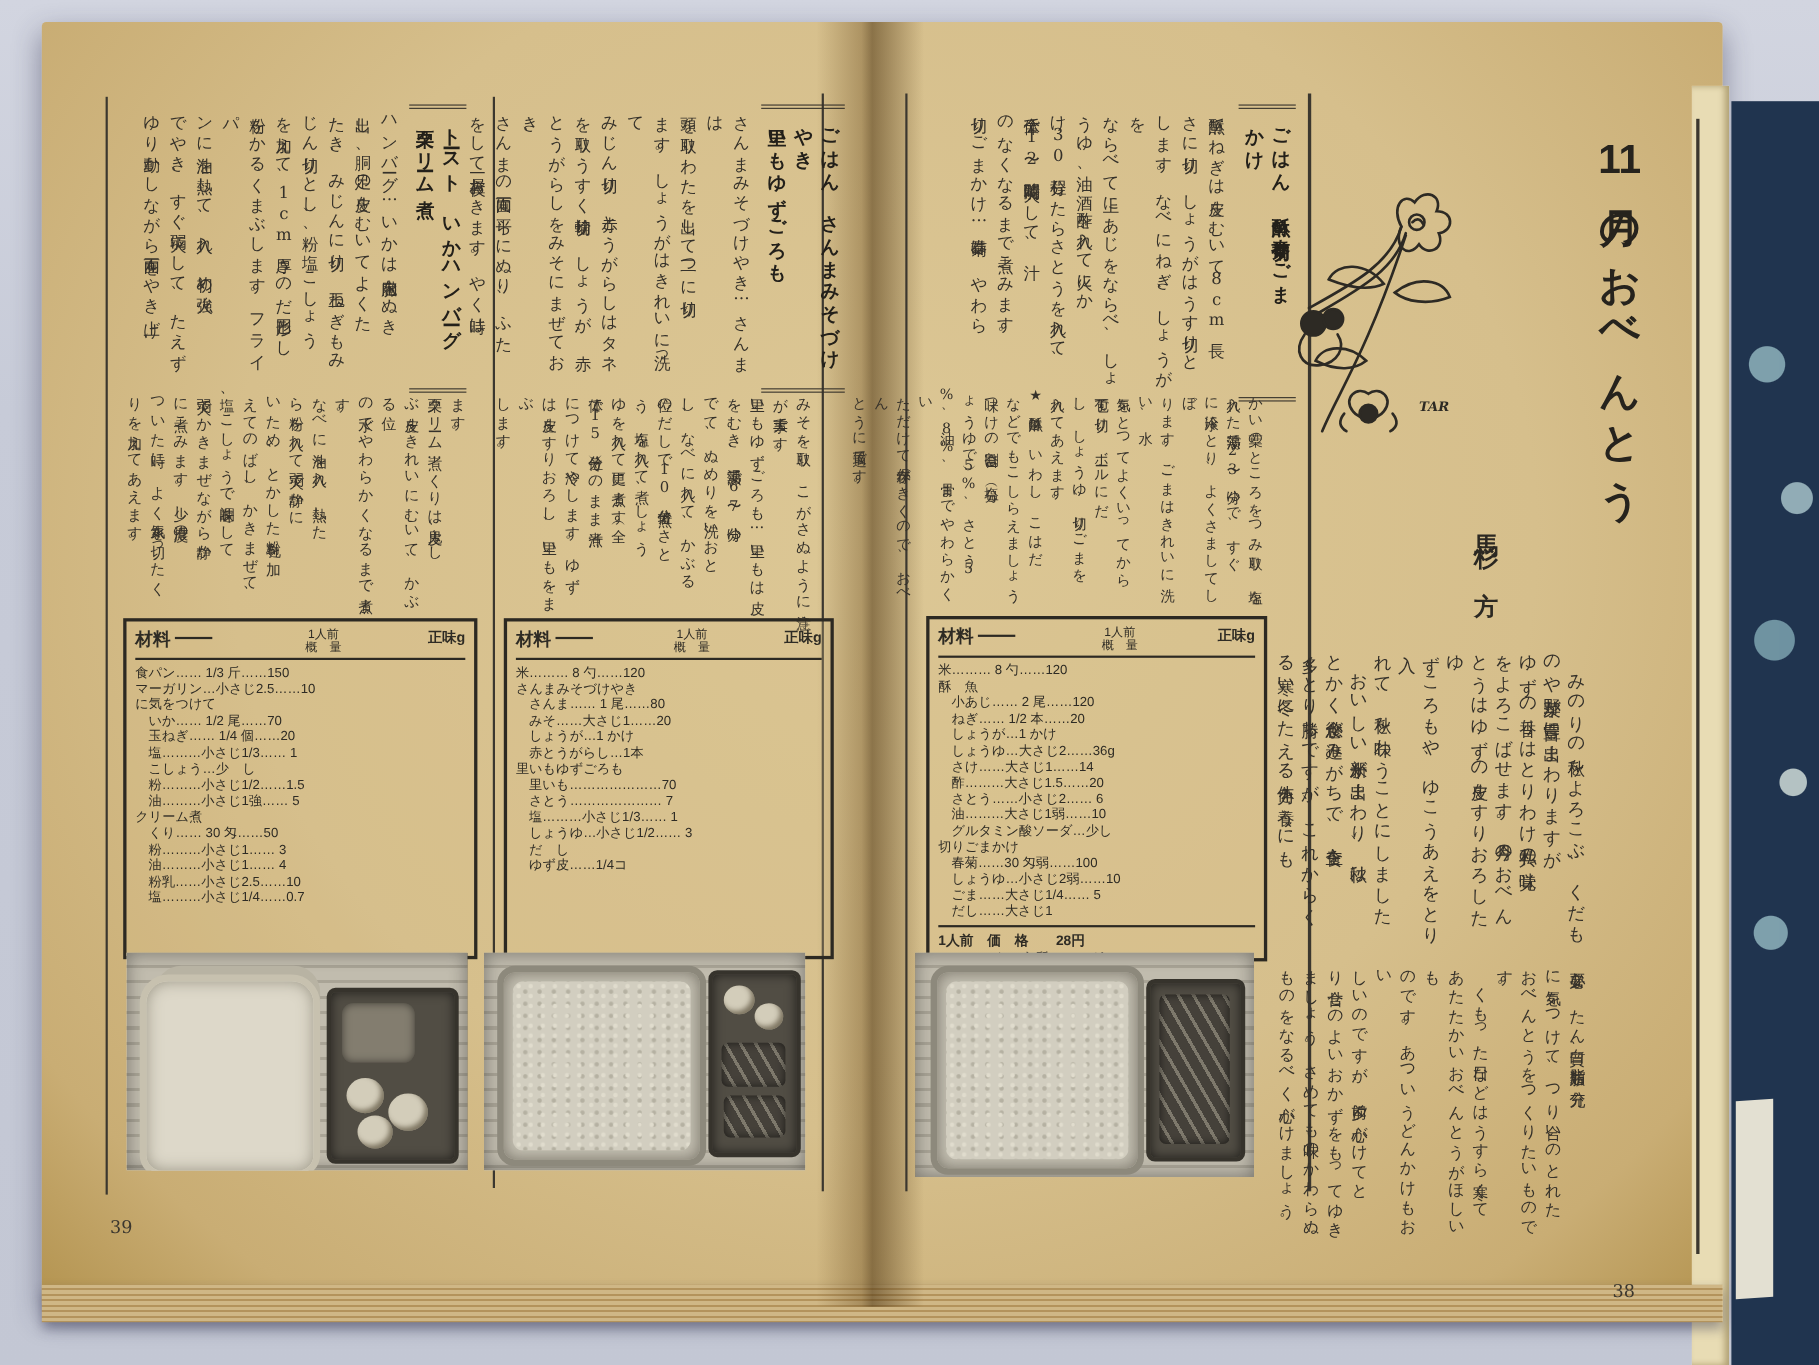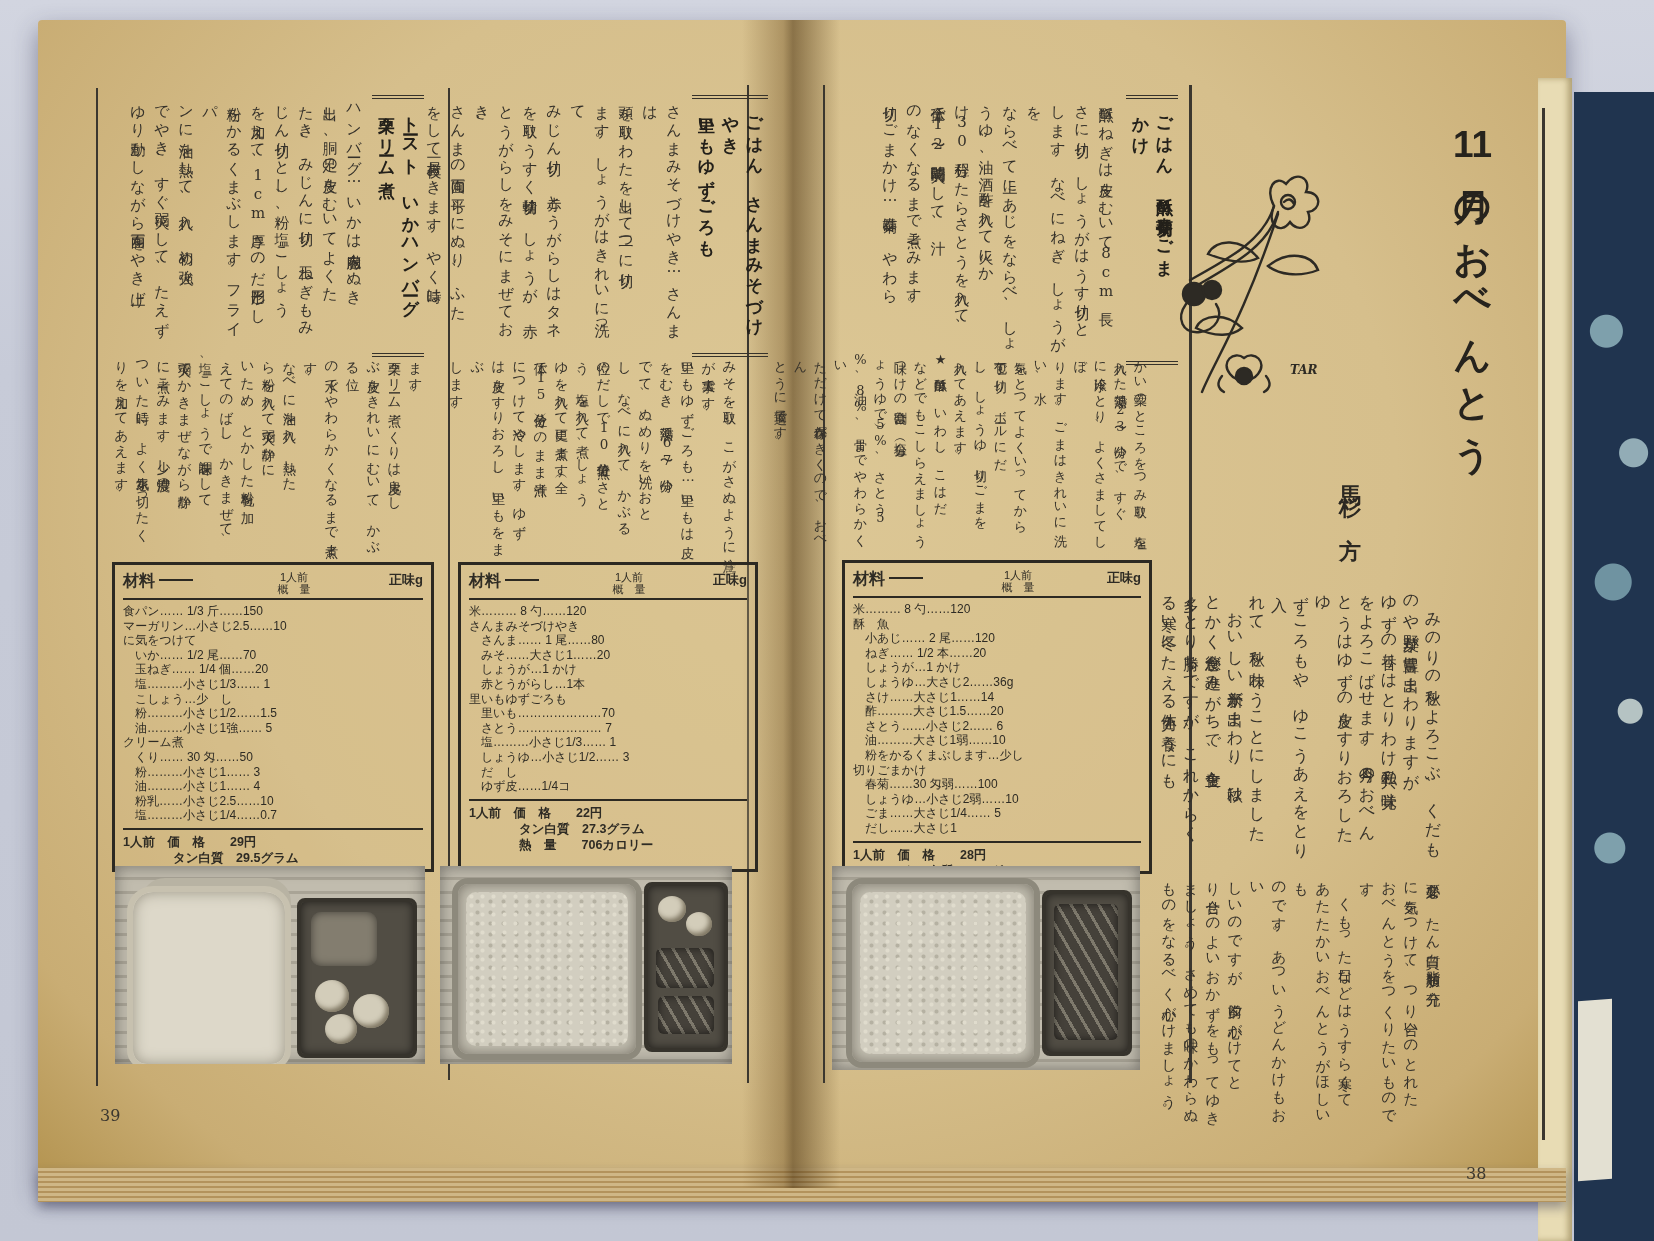--- a/index.html
+++ b/index.html
@@ -151,25 +151,20 @@
         <div class="t-row">　こしょう…少　し</div>
         <div class="t-row">　粉………小さじ1/2……1.5</div>
         <div class="t-row">　油………小さじ1強…… 5</div>
         <div class="t-row">クリーム煮</div>
         <div class="t-row">　くり…… 30 匁……50</div>
         <div class="t-row">　粉………小さじ1…… 3</div>
         <div class="t-row">　油………小さじ1…… 4</div>
         <div class="t-row">　粉乳……小さじ2.5……10</div>
         <div class="t-row">　塩………小さじ1/4……0.7</div>
       </div>
-    <div class="t-foot">
-        <div class="t-frow">1人前　価　格　　29円</div>
-        <div class="t-frow">　　　　タン白質　29.5グラム</div>
-        <div class="t-frow">　　　　熱　量　　725カロリー</div>
-      </div>
   </div>
 
   <div class="photo" style="left:115px;top:866px;width:310px;height:198px;">
     <div class="bread2"></div>
     <div class="bread"></div>
     <div class="darkbox" style="left:182px;top:32px;width:112px;height:152px;">
       <div class="patty" style="left:10px;top:10px;width:66px;height:54px;"></div>
       <div class="chestnut" style="left:14px;top:78px;width:34px;height:32px;"></div>
       <div class="chestnut" style="left:52px;top:92px;width:36px;height:34px;"></div>
       <div class="chestnut" style="left:24px;top:112px;width:32px;height:30px;"></div>
@@ -215,25 +210,20 @@
         <div class="t-row">　みそ……大さじ1……20</div>
         <div class="t-row">　しょうが…1 かけ</div>
         <div class="t-row">　赤とうがらし…1本</div>
         <div class="t-row">里いもゆずごろも</div>
         <div class="t-row">　里いも…………………70</div>
         <div class="t-row">　さとう………………… 7</div>
         <div class="t-row">　塩………小さじ1/3…… 1</div>
         <div class="t-row">　しょうゆ…小さじ1/2…… 3</div>
         <div class="t-row">　だ　し</div>
         <div class="t-row">　ゆず皮……1/4コ</div>
-      </div>
-    <div class="t-foot">
-        <div class="t-frow">1人前　価　格　　22円</div>
-        <div class="t-frow">　　　　タン白質　27.3グラム</div>
-        <div class="t-frow">　　　　熱　量　　706カロリー</div>
       </div>
   </div>
 
   <div class="photo" style="left:440px;top:866px;width:292px;height:198px;">
     <div class="albox" style="left:12px;top:12px;width:178px;height:170px;">
       <div class="rice" style="left:8px;top:8px;right:8px;bottom:8px;"></div>
     </div>
     <div class="darkbox" style="left:204px;top:16px;width:76px;height:162px;">
       <div class="chestnut" style="left:10px;top:10px;width:28px;height:26px;"></div>
       <div class="chestnut" style="left:38px;top:26px;width:26px;height:24px;"></div>
@@ -283,21 +273,21 @@
         <div class="t-row">米……… 8 勺……120</div>
         <div class="t-row">酥　魚</div>
         <div class="t-row">　小あじ…… 2 尾……120</div>
         <div class="t-row">　ねぎ…… 1/2 本……20</div>
         <div class="t-row">　しょうが…1 かけ</div>
         <div class="t-row">　しょうゆ…大さじ2……36g</div>
         <div class="t-row">　さけ……大さじ1……14</div>
         <div class="t-row">　酢………大さじ1.5……20</div>
         <div class="t-row">　さとう……小さじ2…… 6</div>
         <div class="t-row">　油………大さじ1弱……10</div>
-        <div class="t-row">　粉をかるくまぶします…少し</div>
+        <div class="t-row">　グルタミン酸ソーダ…少し</div>
         <div class="t-row">切りごまかけ</div>
         <div class="t-row">　春菊……30 匁弱……100</div>
         <div class="t-row">　しょうゆ…小さじ2弱……10</div>
         <div class="t-row">　ごま……大さじ1/4…… 5</div>
         <div class="t-row">　だし……大さじ1</div>
       </div>
     <div class="t-foot">
         <div class="t-frow">1人前　価　格　　28円</div>
         <div class="t-frow">　　　　タン白質　34.6グラム</div>
         <div class="t-frow">　　　　熱　量　　717カロリー</div>

